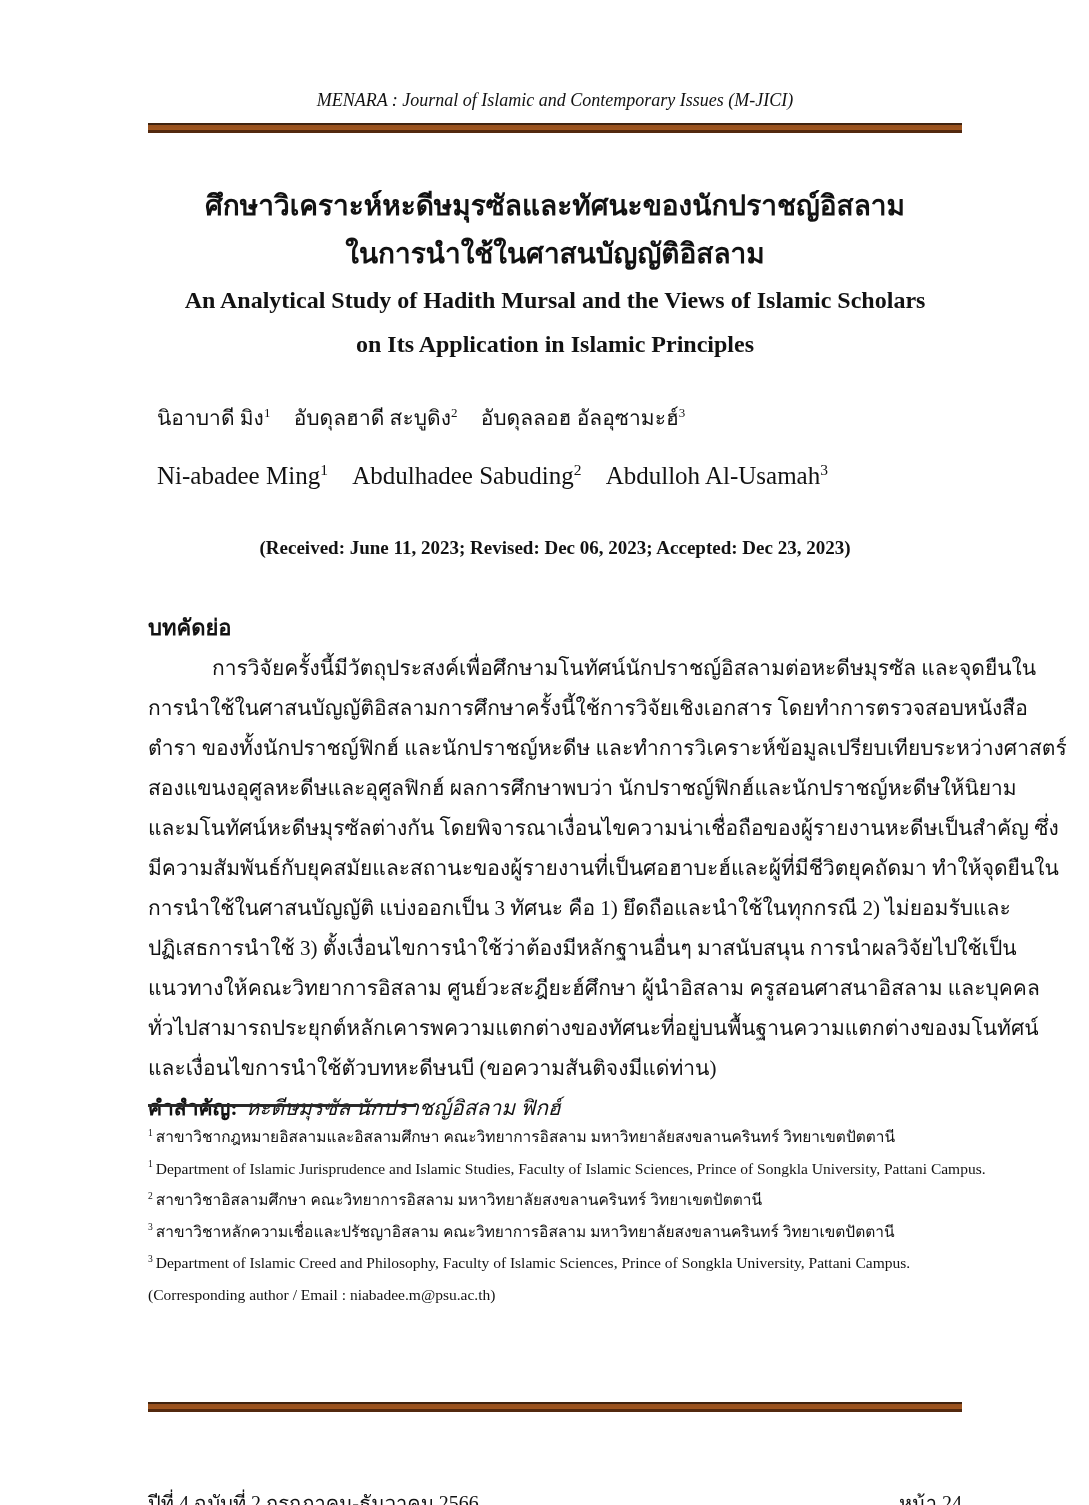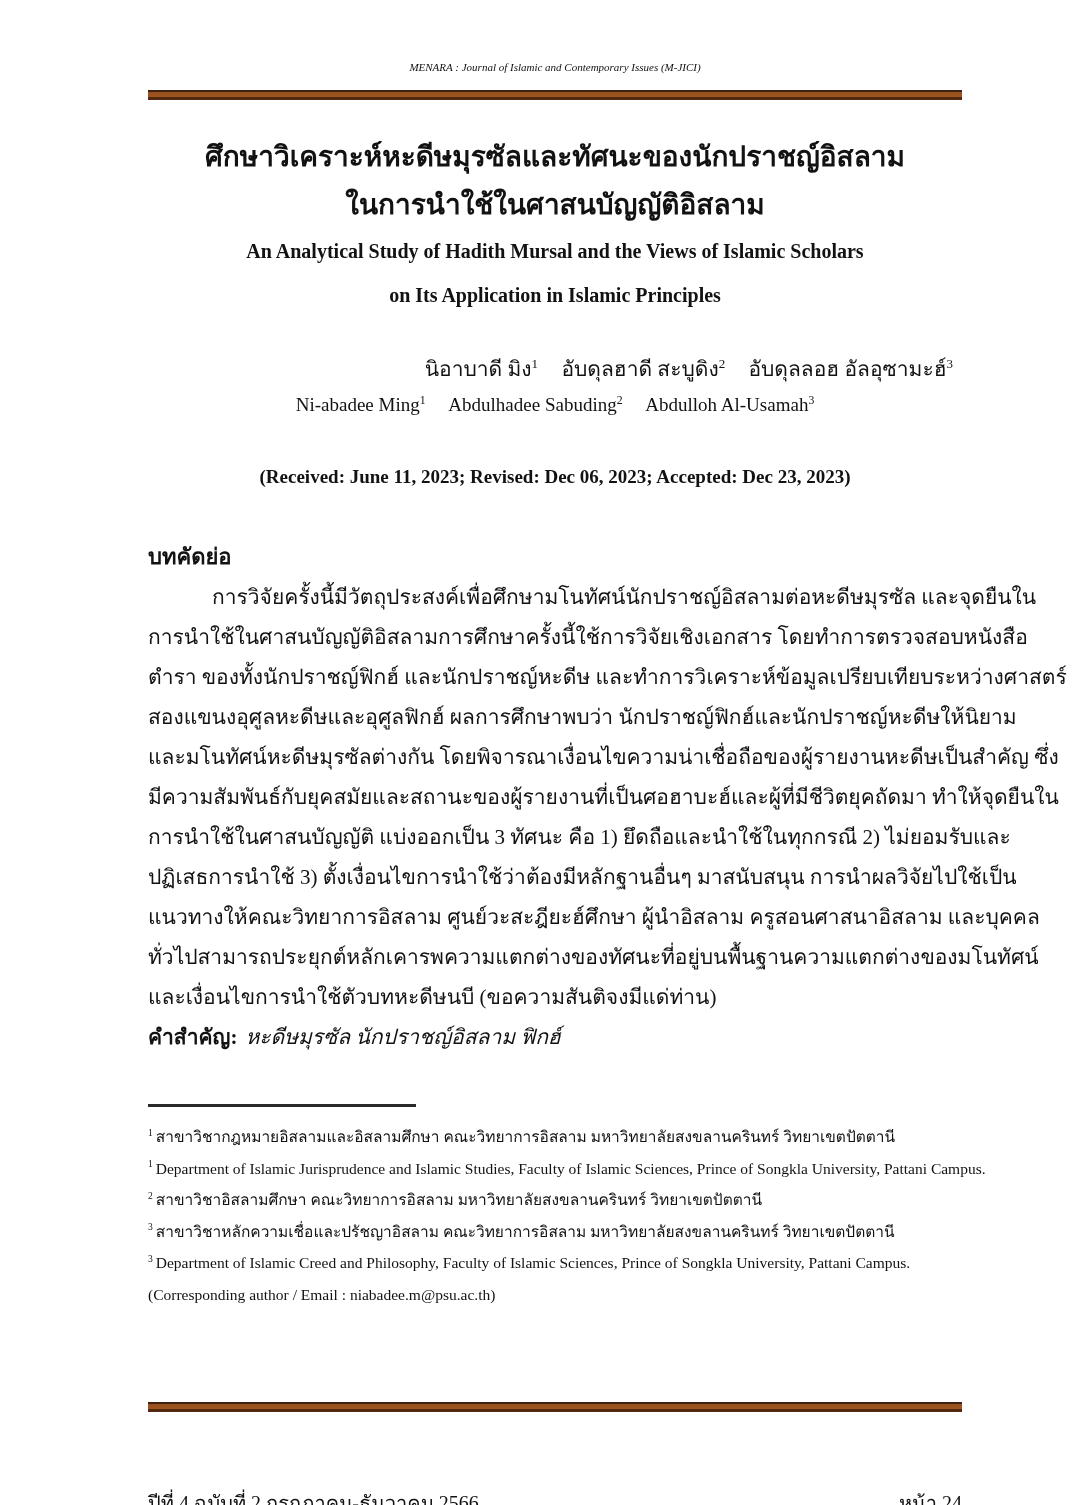--- a/index.html
+++ b/index.html
@@ -7,44 +7,44 @@
     position:relative;
     width:1089px; height:1505px;
     background:#ffffff;
     color:#121212;
     font-family:"Liberation Serif","DejaVu Serif",serif;
     overflow:hidden;
   }
   .content { padding:0 127px 0 148px; }
 
   .journal-header {
-    padding-top:56px;
+    padding-top:89px;
     text-align:center;
     font-style:italic;
-    font-size:11px;
+    font-size:18px;
     line-height:22px;
   }
   .brown-rule {
     margin-top:12px;
     height:10px;
     background:linear-gradient(#3f2310 0px, #3f2310 2px, #96501f 2px, #a0561f 7px, #53290f 7px, #53290f 10px);
   }
 
   .title-thai {
     text-align:center; font-weight:bold;
     font-size:28px; line-height:48px;
   }
-  .title-thai.first { margin-top:33px; }
+  .title-thai.first { margin-top:49px; }
   .title-eng {
     text-align:center; font-weight:bold;
-    font-size:20px; line-height:44px;
+    font-size:24px; line-height:44px;
   }
 
-  .authors-thai { margin-top:34px; text-align:right; font-size:21px; line-height:36px; }
-  .authors-eng  { margin-top:0;  text-align:center; font-size:19px; line-height:36px; }
+  .authors-thai { margin-top:34px; text-align:left; font-size:21px; line-height:36px; }
+  .authors-eng  { margin-top:22px;  text-align:left; font-size:25px; line-height:36px; }
   .author-part { margin:0 9px 0 9px; white-space:nowrap; }
   sup.auth { font-size:0.62em; vertical-align:super; line-height:0; }
 
   .dates-line {
     margin-top:36px; text-align:center; font-weight:bold;
     font-size:19px; line-height:36px;
   }
 
   .abstract-heading {
     margin-top:42px; font-weight:bold;

